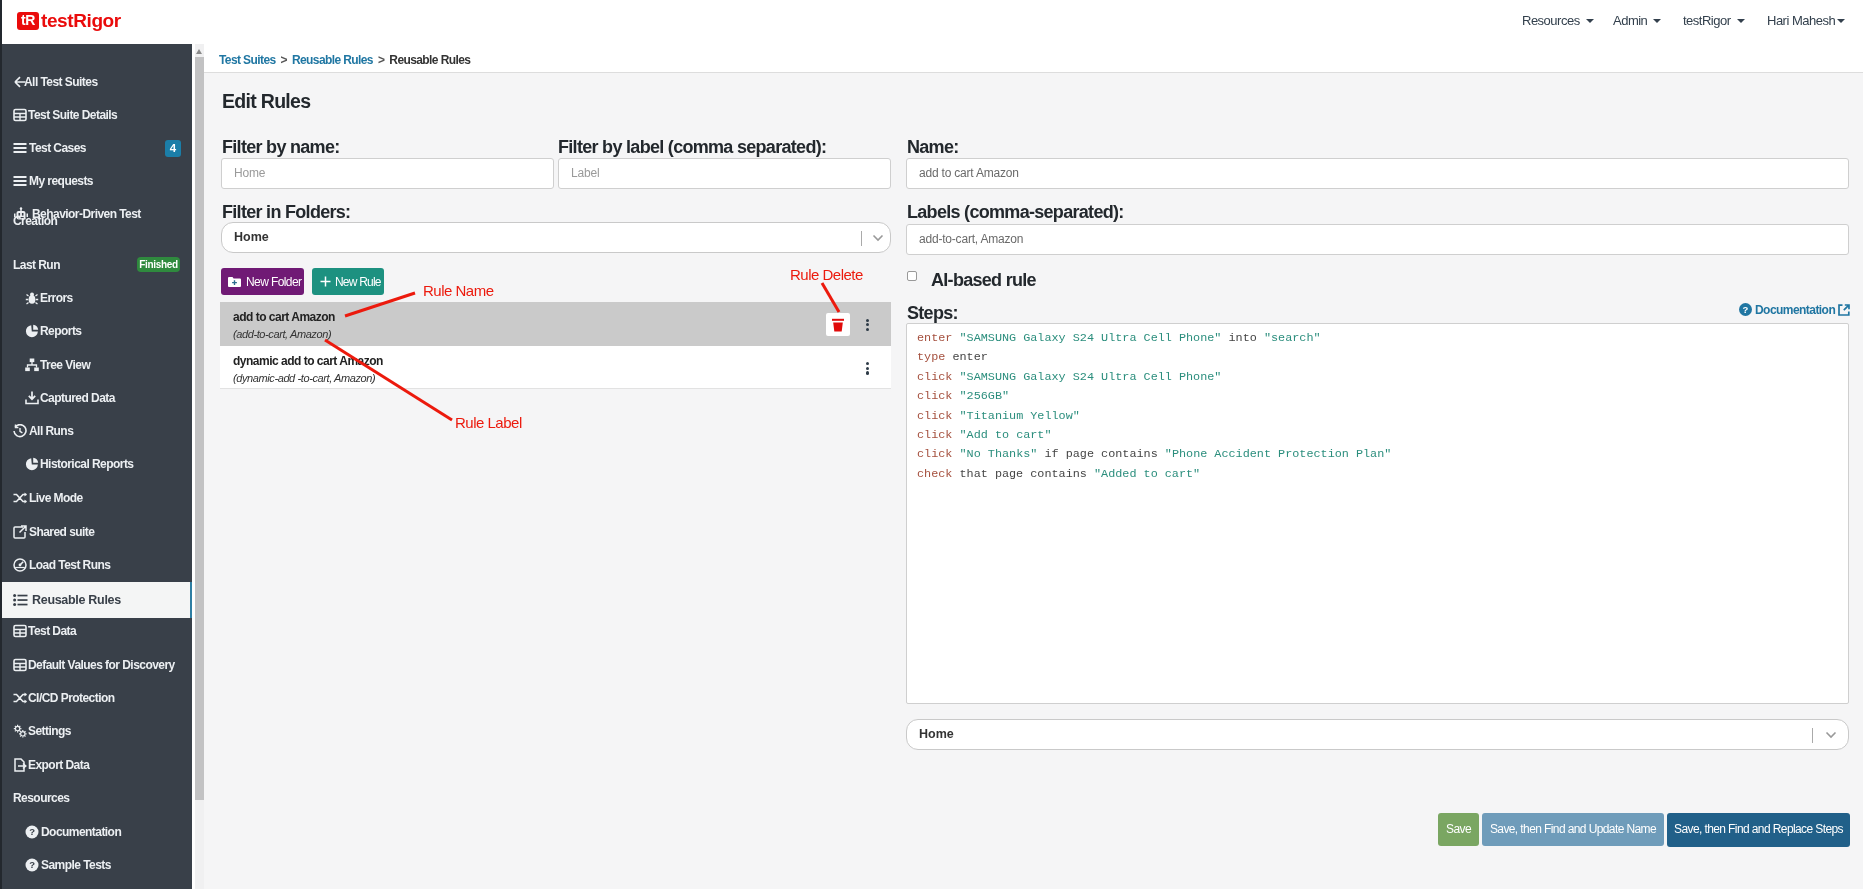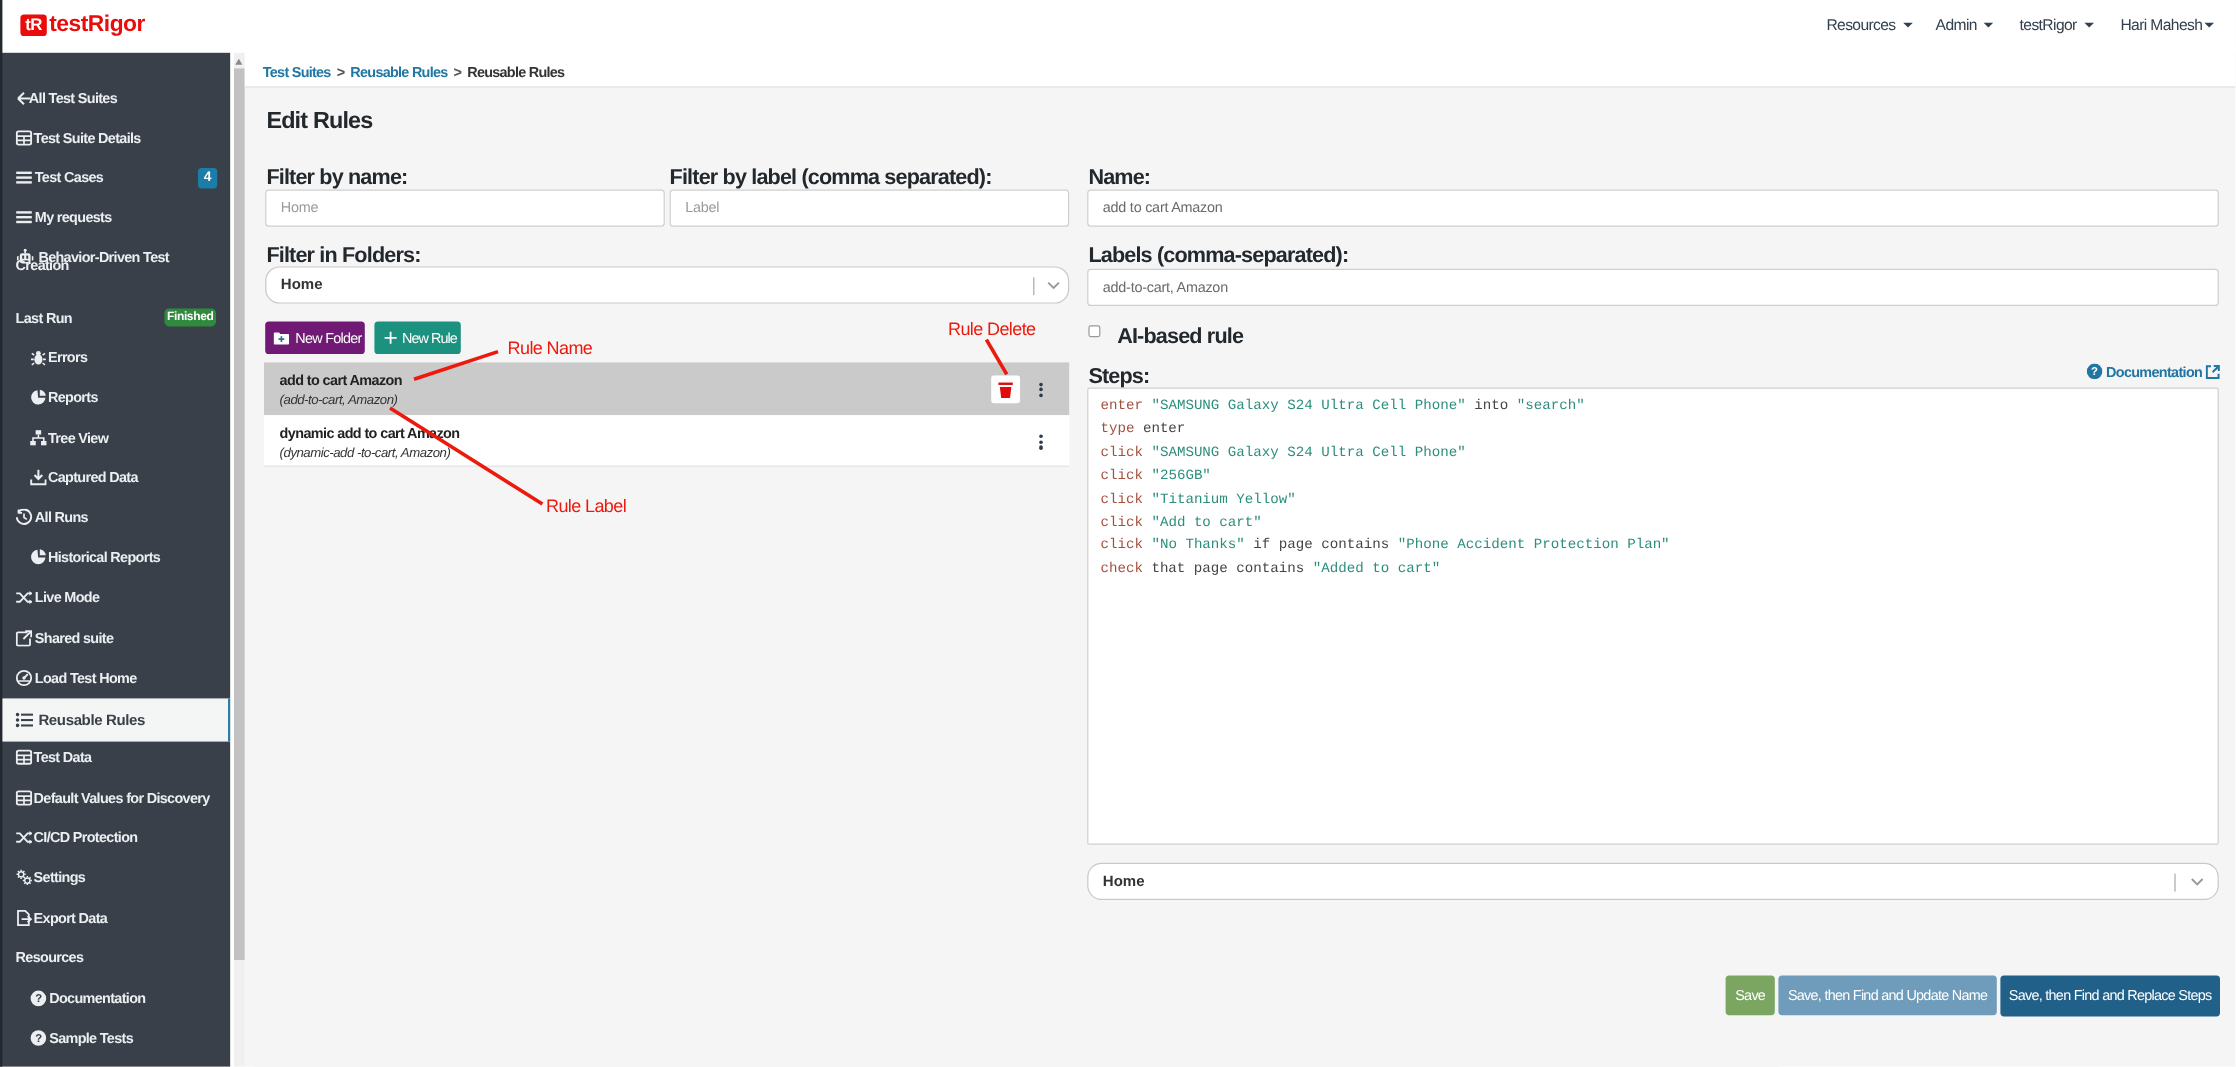--- a/index.html
+++ b/index.html
@@ -196,21 +196,21 @@
       </svg>
     <span class="txt" style="left:29px;">Shared suite</span>
   </div>
   <div class="sitem" style="top:555px; height:20px;">
     <svg class="ic" viewBox="0 0 14 14">
         <circle cx="7" cy="7" r="6" stroke="#eceff2" stroke-width="1.5" fill="none"></circle>
         <path d="M7 7 L10.2 3.8" stroke="#eceff2" stroke-width="1.6"></path>
         <circle cx="7" cy="7" r="1.4" fill="#eceff2"></circle>
         <path d="M2.2 9.5 H11.8" stroke="#eceff2" stroke-width="1.2"></path>
       </svg>
-    <span class="txt" style="left:29px;">Load Test Home</span>
+    <span class="txt" style="left:29px;">Load Test Runs</span>
   </div>
   <div id="activeitem">
     <svg class="ic" style="position:absolute; left:13px; top:11px; width:15px; height:14px;" viewBox="0 0 15 14">
         <circle cx="1.6" cy="2.5" r="1.5" fill="#394049"></circle>
         <circle cx="1.6" cy="7" r="1.5" fill="#394049"></circle>
         <circle cx="1.6" cy="11.5" r="1.5" fill="#394049"></circle>
         <rect x="4.5" y="1.7" width="10" height="1.7" fill="#394049"></rect>
         <rect x="4.5" y="6.2" width="10" height="1.7" fill="#394049"></rect>
         <rect x="4.5" y="10.7" width="10" height="1.7" fill="#394049"></rect>
       </svg>

